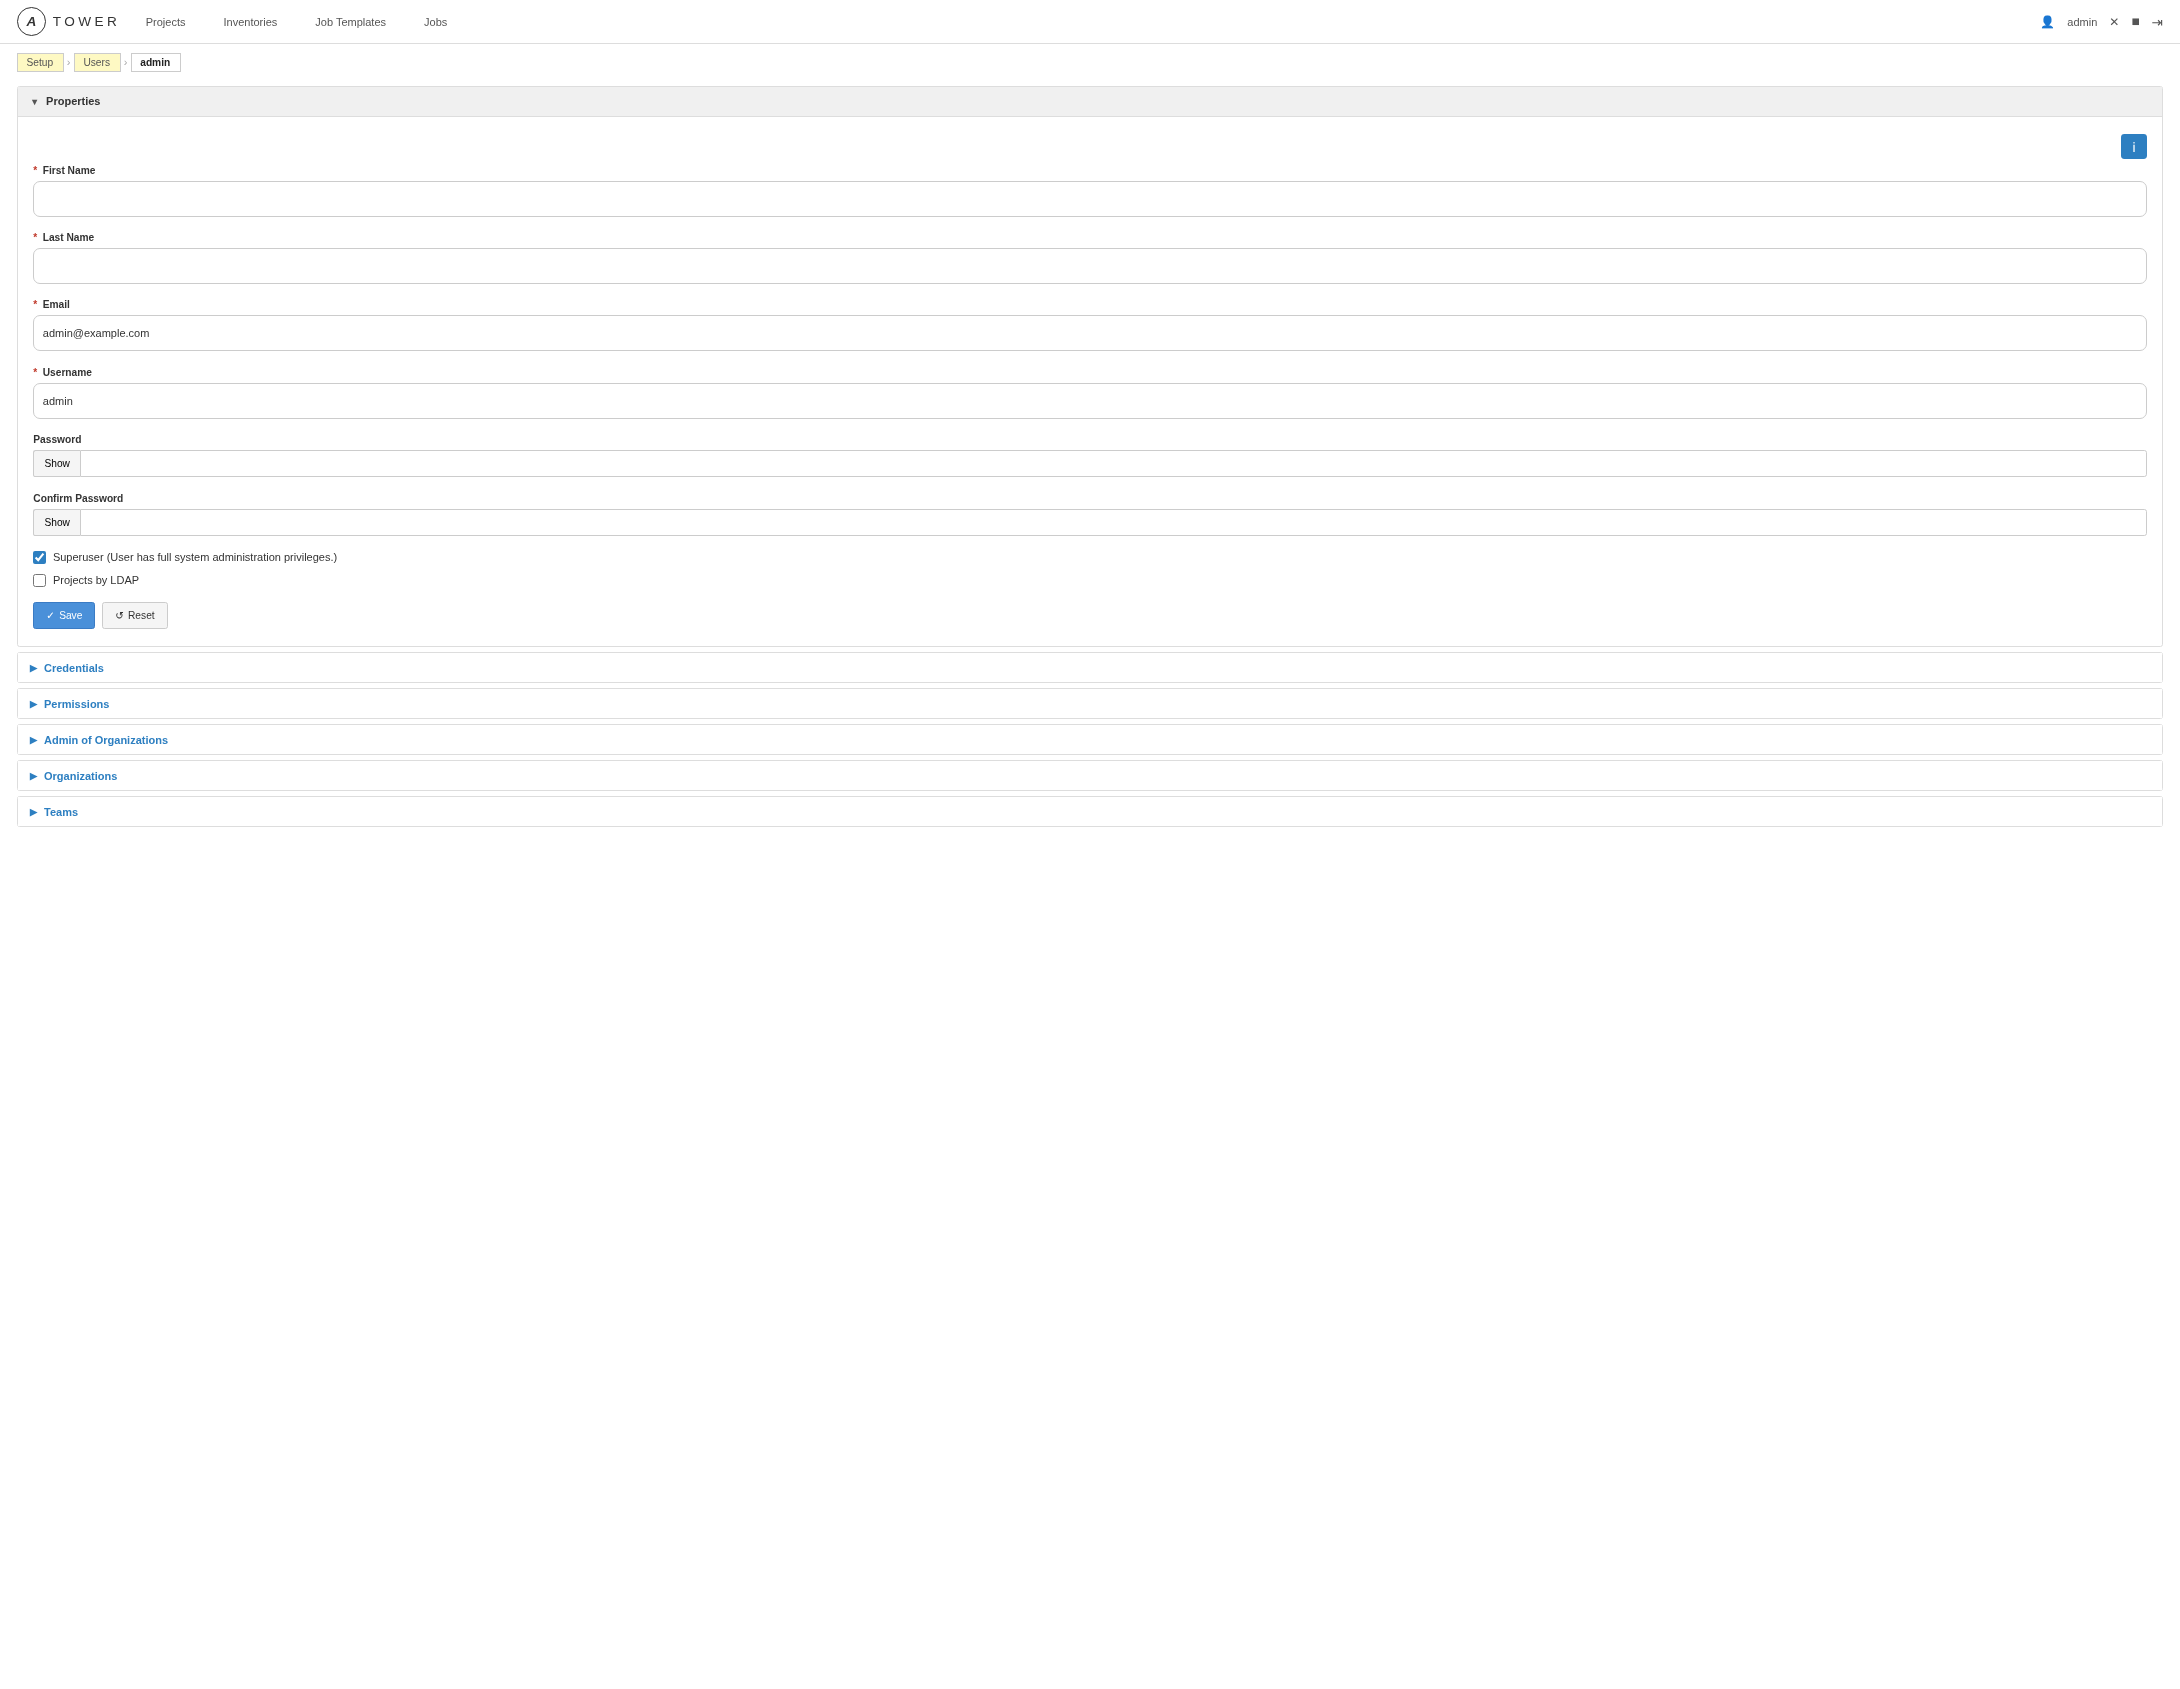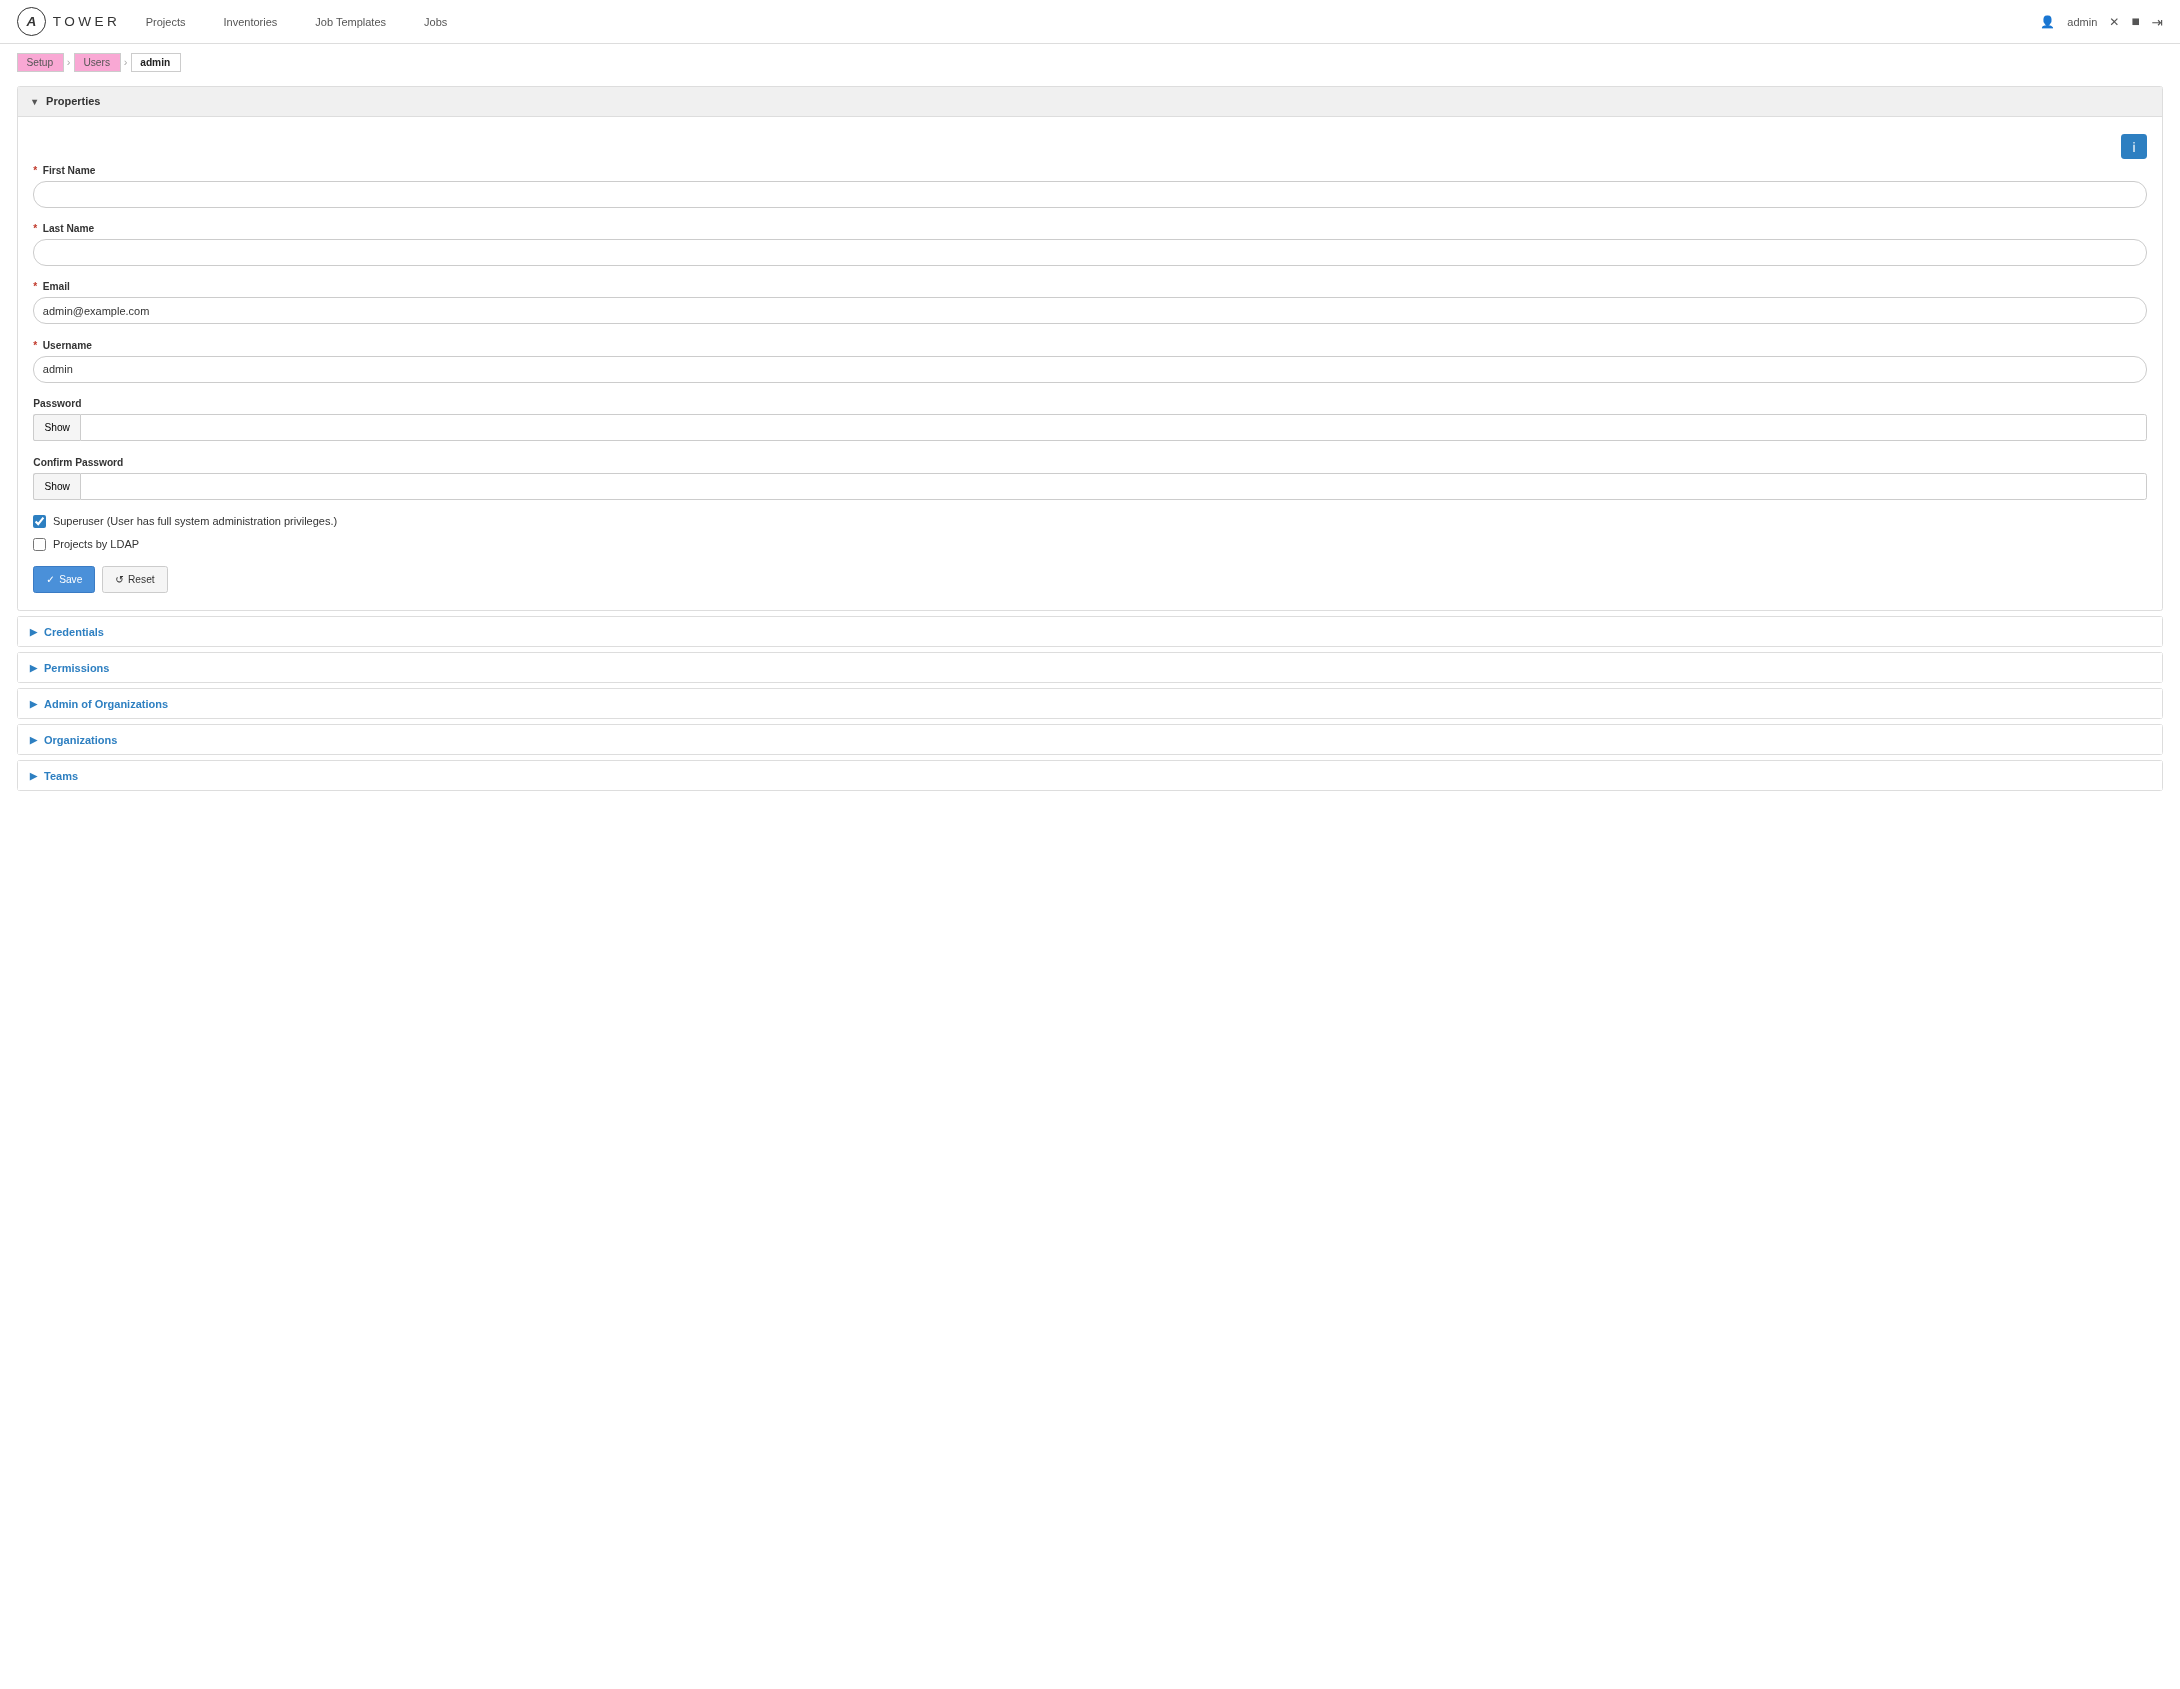--- a/index.html
+++ b/index.html
@@ -73,21 +73,21 @@
       padding: 8.5px 17px;
       gap: 0;
     }
     .breadcrumb-item {
       display: flex;
       align-items: center;
       font-size: 10.2px;
       color: #555;
       border: 0.9px solid #ccc;
       padding: 3.4px 10.2px 3.4px 8.5px;
-      background: #f9a8d4;
+      background: #fef9c3;
       position: relative;
       cursor: pointer;
     }
     .breadcrumb-item:not(:last-child) {
       margin-right: -0.9px;
     }
     .breadcrumb-item.active {
       font-weight: bold;
       color: #222;
       background: #fff;
@@ -150,23 +150,23 @@
       font-size: 10.2px;
       font-weight: bold;
       margin-bottom: 5.1px;
     }
     .required-star {
       color: #c0392b;
       margin-right: 2.6px;
     }
     .form-input {
       width: 100%;
-      height: 27px;
+      height: 36px;
       border: 0.9px solid #ccc;
-      border-radius: 13px;
+      border-radius: 7px;
       padding: 0 8.5px;
       font-size: 11px;
       color: #333;
       background: #fff;
     }
 
     
     .password-group {
       display: flex;
       align-items: center;

